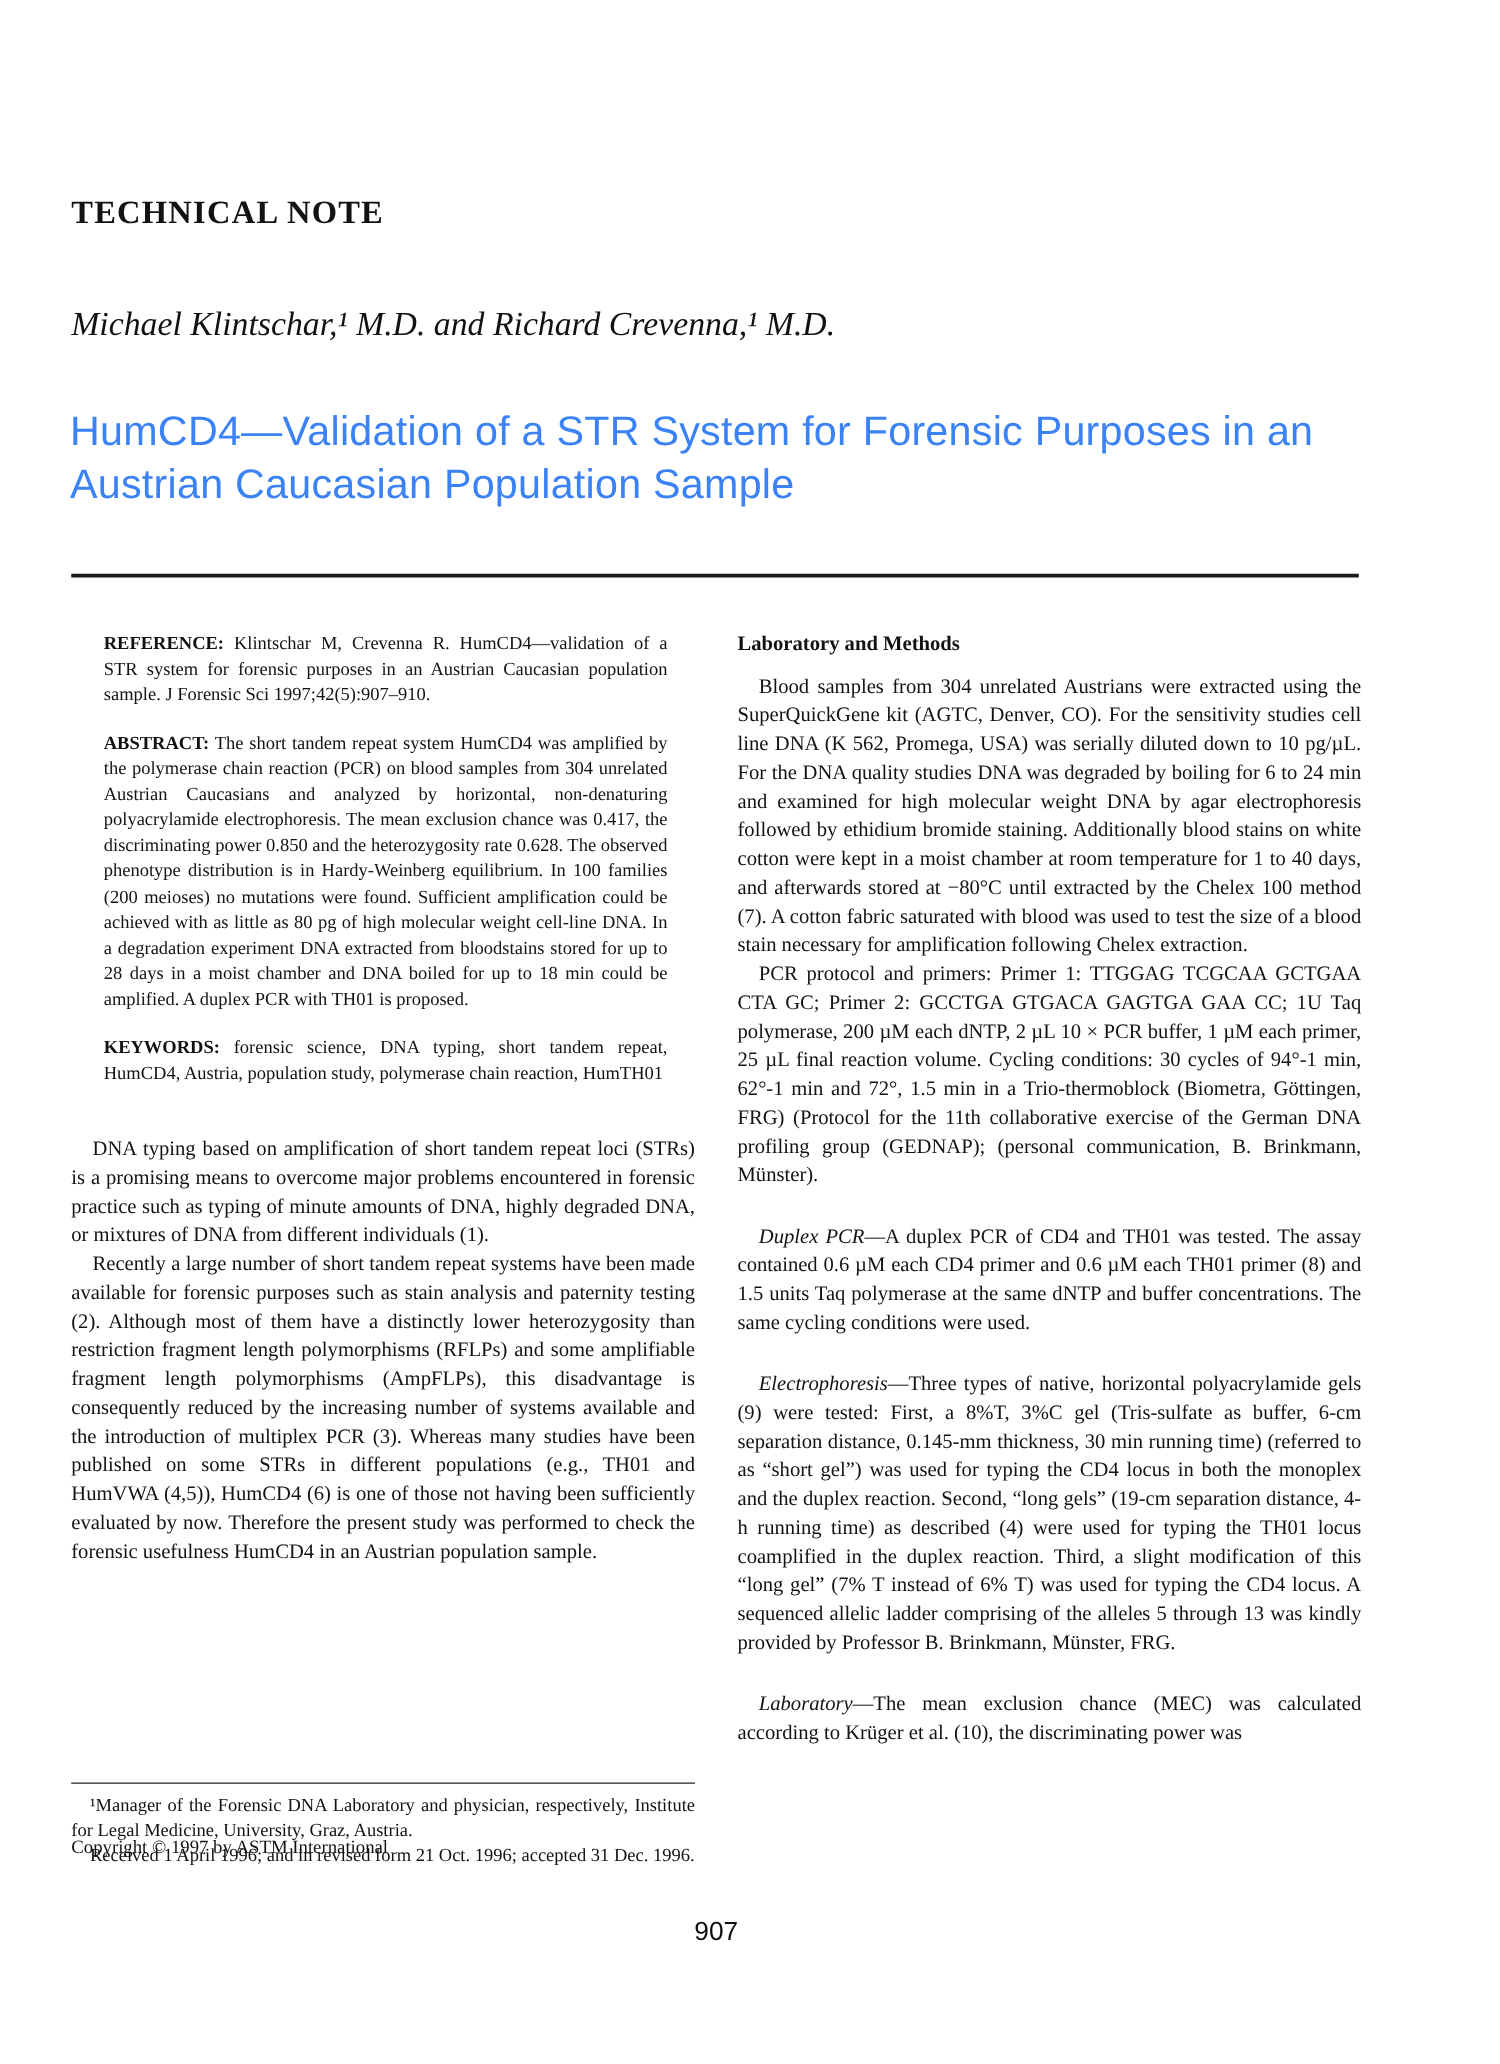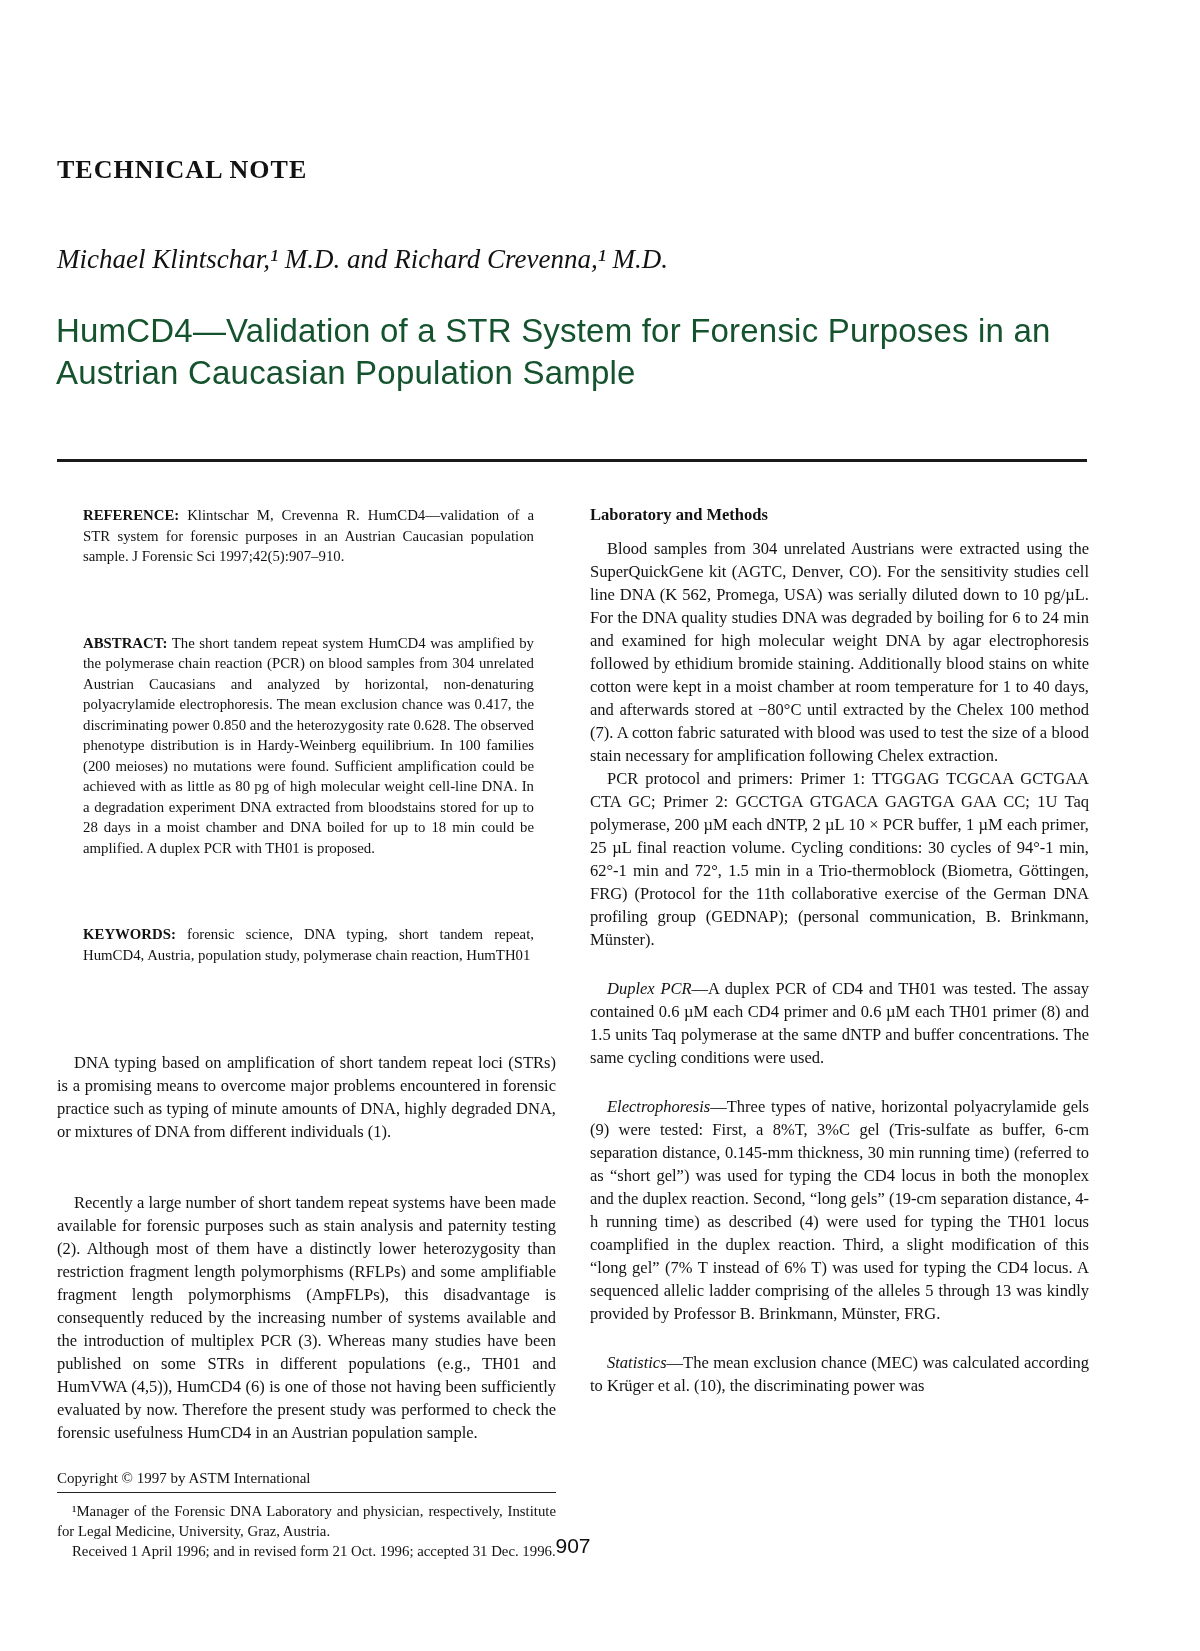--- a/index.html
+++ b/index.html
@@ -21,49 +21,48 @@
     letter-spacing: 1px;
   }
   .authors {
     position: absolute;
     top: 244px; left: 57px;
     font-size: 27px;
     font-style: italic;
   }
   .title {
     position: absolute;
-    top: 310px; left: 56px;
+    top: 324px; left: 56px;
     width: 1040px;
     margin: 0;
     font-family: "Liberation Sans", sans-serif;
     font-size: 33px;
     font-weight: 400;
     line-height: 42px;
     letter-spacing: 0.2px;
-    color: #14532d;
+    color: #3b82f6;
   }
   .title-rule {
     position: absolute;
     top: 459px; left: 57px;
     width: 1030px; height: 3px;
     background: #1a1a1a;
   }
   .columns {
     position: absolute;
     top: 505px; left: 57px;
     width: 1032px;
     display: flex;
     gap: 34px;
   }
   .col { width: 499px; }
   .col.left {
     display: flex;
     flex-direction: column;
     height: 990px;
-    gap: 48px;
   }
   p.front {
     margin: 0 22px 18px 26px;
     font-size: 14.8px;
     line-height: 20.5px;
     text-align: justify;
   }
   p.front.keywords { margin-bottom: 38px; }
   p.front b { font-weight: 700; }
   p.body {
@@ -145,21 +144,21 @@
       <h2 class="subhead">Laboratory and Methods</h2>
 
       <p class="body">Blood samples from 304 unrelated Austrians were extracted using the SuperQuickGene kit (AGTC, Denver, CO). For the sensitivity studies cell line DNA (K 562, Promega, USA) was serially diluted down to 10 pg/µL. For the DNA quality studies DNA was degraded by boiling for 6 to 24 min and examined for high molecular weight DNA by agar electrophoresis followed by ethidium bromide staining. Additionally blood stains on white cotton were kept in a moist chamber at room temperature for 1 to 40 days, and afterwards stored at −80°C until extracted by the Chelex 100 method (7). A cotton fabric saturated with blood was used to test the size of a blood stain necessary for amplification following Chelex extraction.</p>
 
       <p class="body">PCR protocol and primers: Primer 1: TTGGAG TCGCAA GCTGAA CTA GC; Primer 2: GCCTGA GTGACA GAGTGA GAA CC; 1U Taq polymerase, 200 µM each dNTP, 2 µL 10 × PCR buffer, 1 µM each primer, 25 µL final reaction volume. Cycling conditions: 30 cycles of 94°-1 min, 62°-1 min and 72°, 1.5 min in a Trio-thermoblock (Biometra, Göttingen, FRG) (Protocol for the 11th collaborative exercise of the German DNA profiling group (GEDNAP); (personal communication, B. Brinkmann, Münster).</p>
 
       <p class="body spaced"><i>Duplex PCR</i><span>—A duplex PCR of CD4 and TH01 was tested. The assay contained 0.6 µM each CD4 primer and 0.6 µM each TH01 primer (8) and 1.5 units Taq polymerase at the same dNTP and buffer concentrations. The same cycling conditions were used.</span></p>
 
       <p class="body spaced"><i>Electrophoresis</i><span>—Three types of native, horizontal polyacrylamide gels (9) were tested: First, a 8%T, 3%C gel (Tris-sulfate as buffer, 6-cm separation distance, 0.145-mm thickness, 30 min running time) (referred to as “short gel”) was used for typing the CD4 locus in both the monoplex and the duplex reaction. Second, “long gels” (19-cm separation distance, 4-h running time) as described (4) were used for typing the TH01 locus coamplified in the duplex reaction. Third, a slight modification of this “long gel” (7% T instead of 6% T) was used for typing the CD4 locus. A sequenced allelic ladder comprising of the alleles 5 through 13 was kindly provided by Professor B. Brinkmann, Münster, FRG.</span></p>
 
-      <p class="body spaced"><i>Statistics</i><span>—The mean exclusion chance (MEC) was calculated according to Krüger et al. (10), the discriminating power was</span></p>
+      <p class="body spaced"><i>Laboratory</i><span>—The mean exclusion chance (MEC) was calculated according to Krüger et al. (10), the discriminating power was</span></p>
     </div>
 
   </div>
 
   <div class="copyright">Copyright © 1997 by ASTM International</div>
   <div class="page-number">907</div>
 
 </div>
 
 </body></html>

